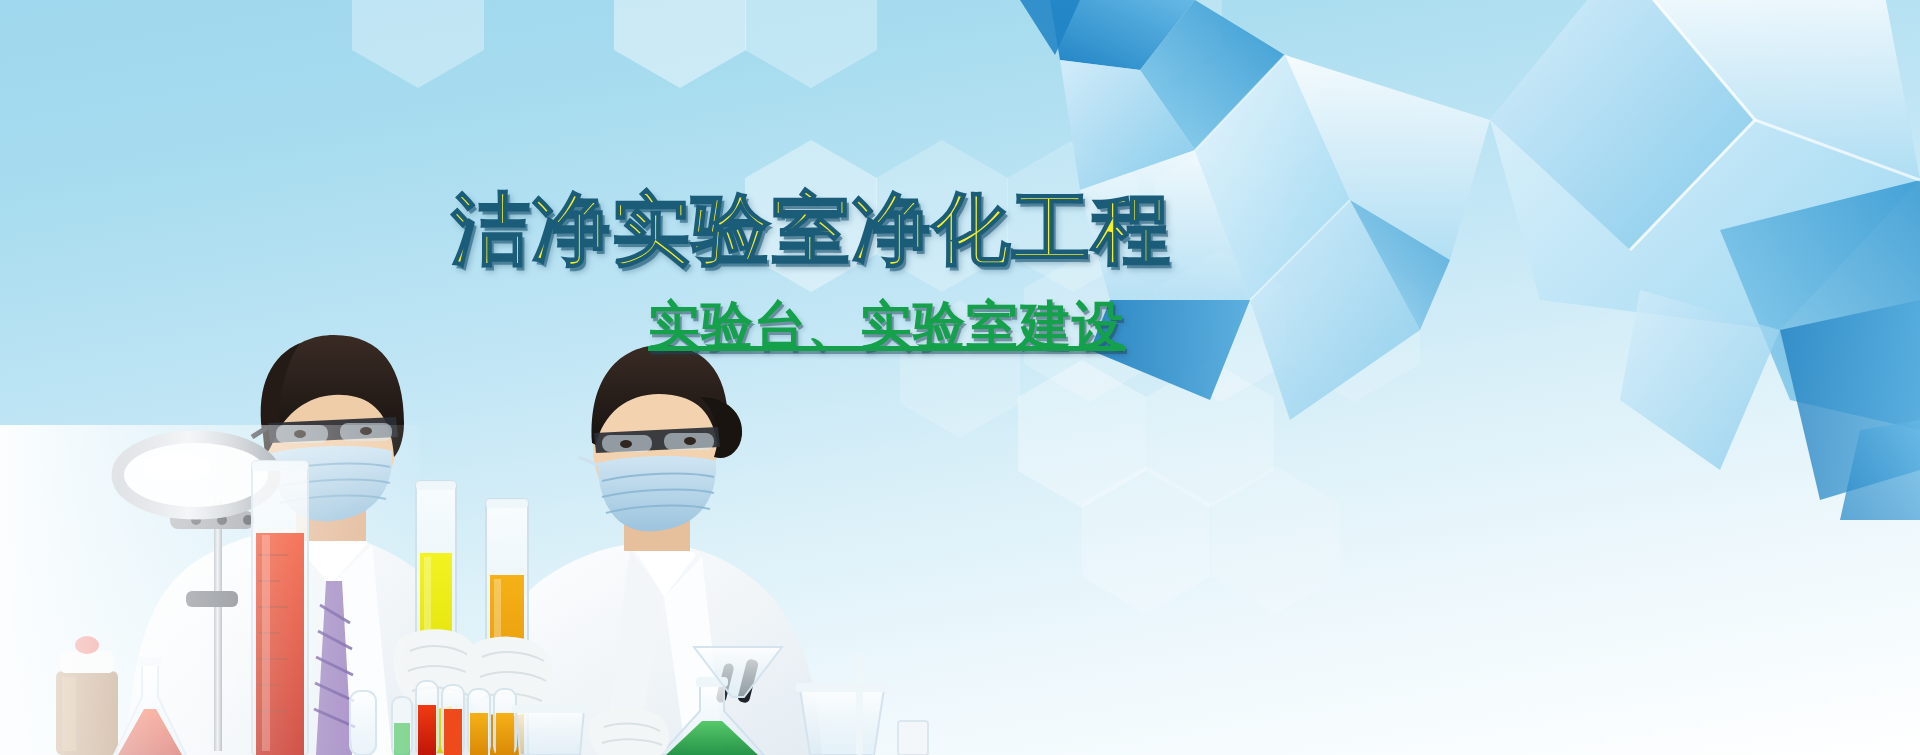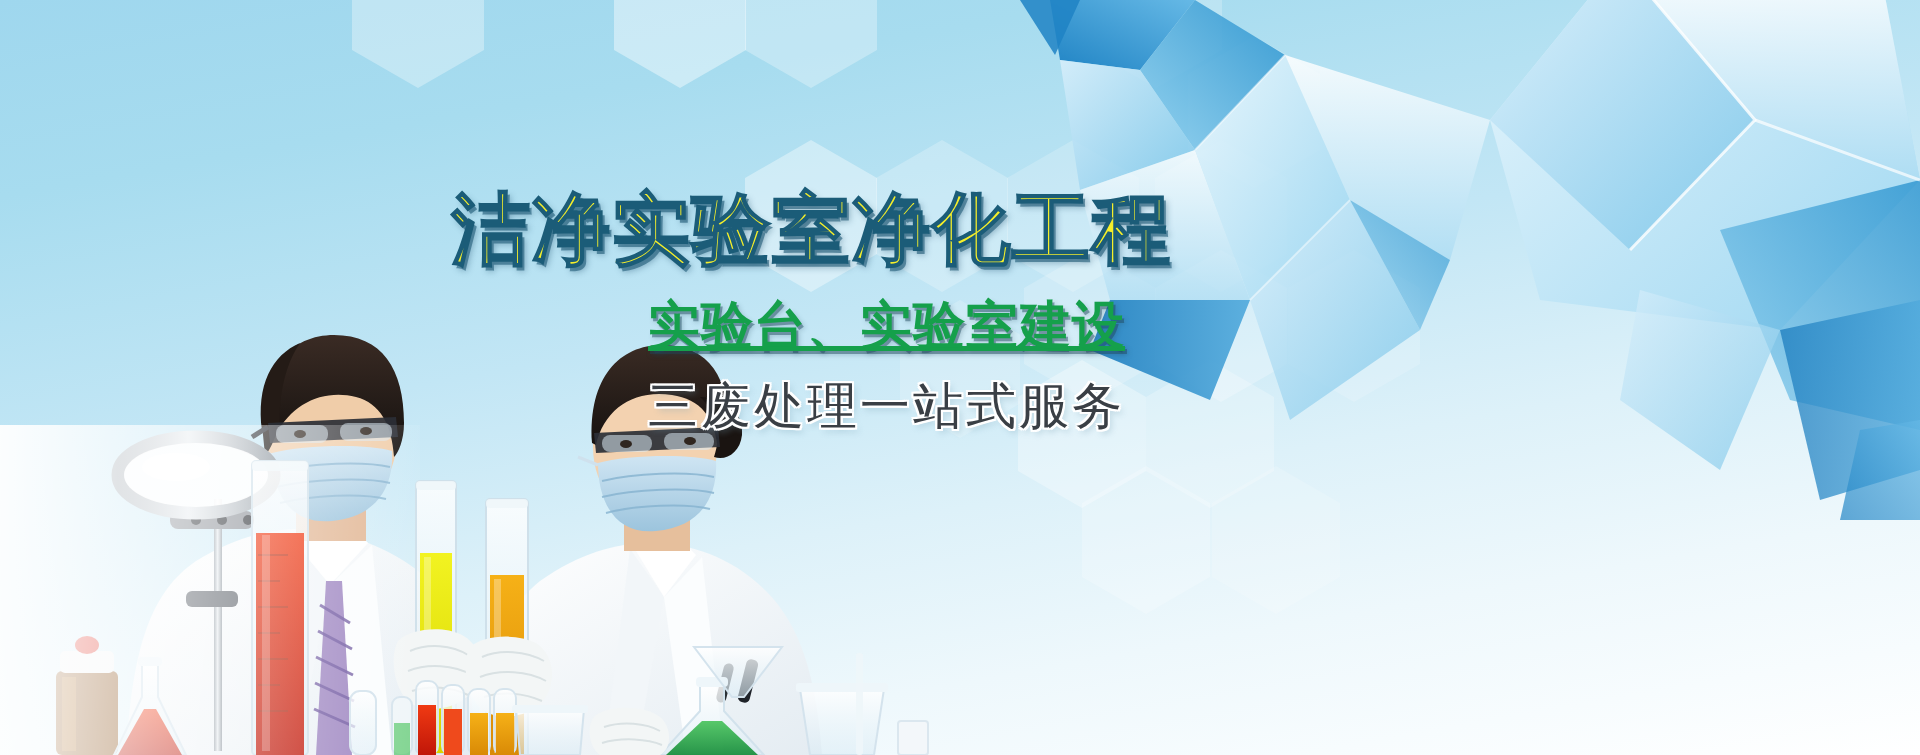--- a/index.html
+++ b/index.html
@@ -391,16 +391,15 @@
           <path d="M602,458 C622,452 648,454 662,460"></path>
         </g>
       </g>
     </svg>
     <div class="scene-fade"></div>
   </div>
 
   <div class="copy">
     <div class="title-main">洁净实验室净化工程</div>
     <div class="title-sub">实验台、实验室建设</div>
-    <div class="title-tag">三废处理一站式服务</div>
   </div>
 
 </div>
 
 </body></html>

